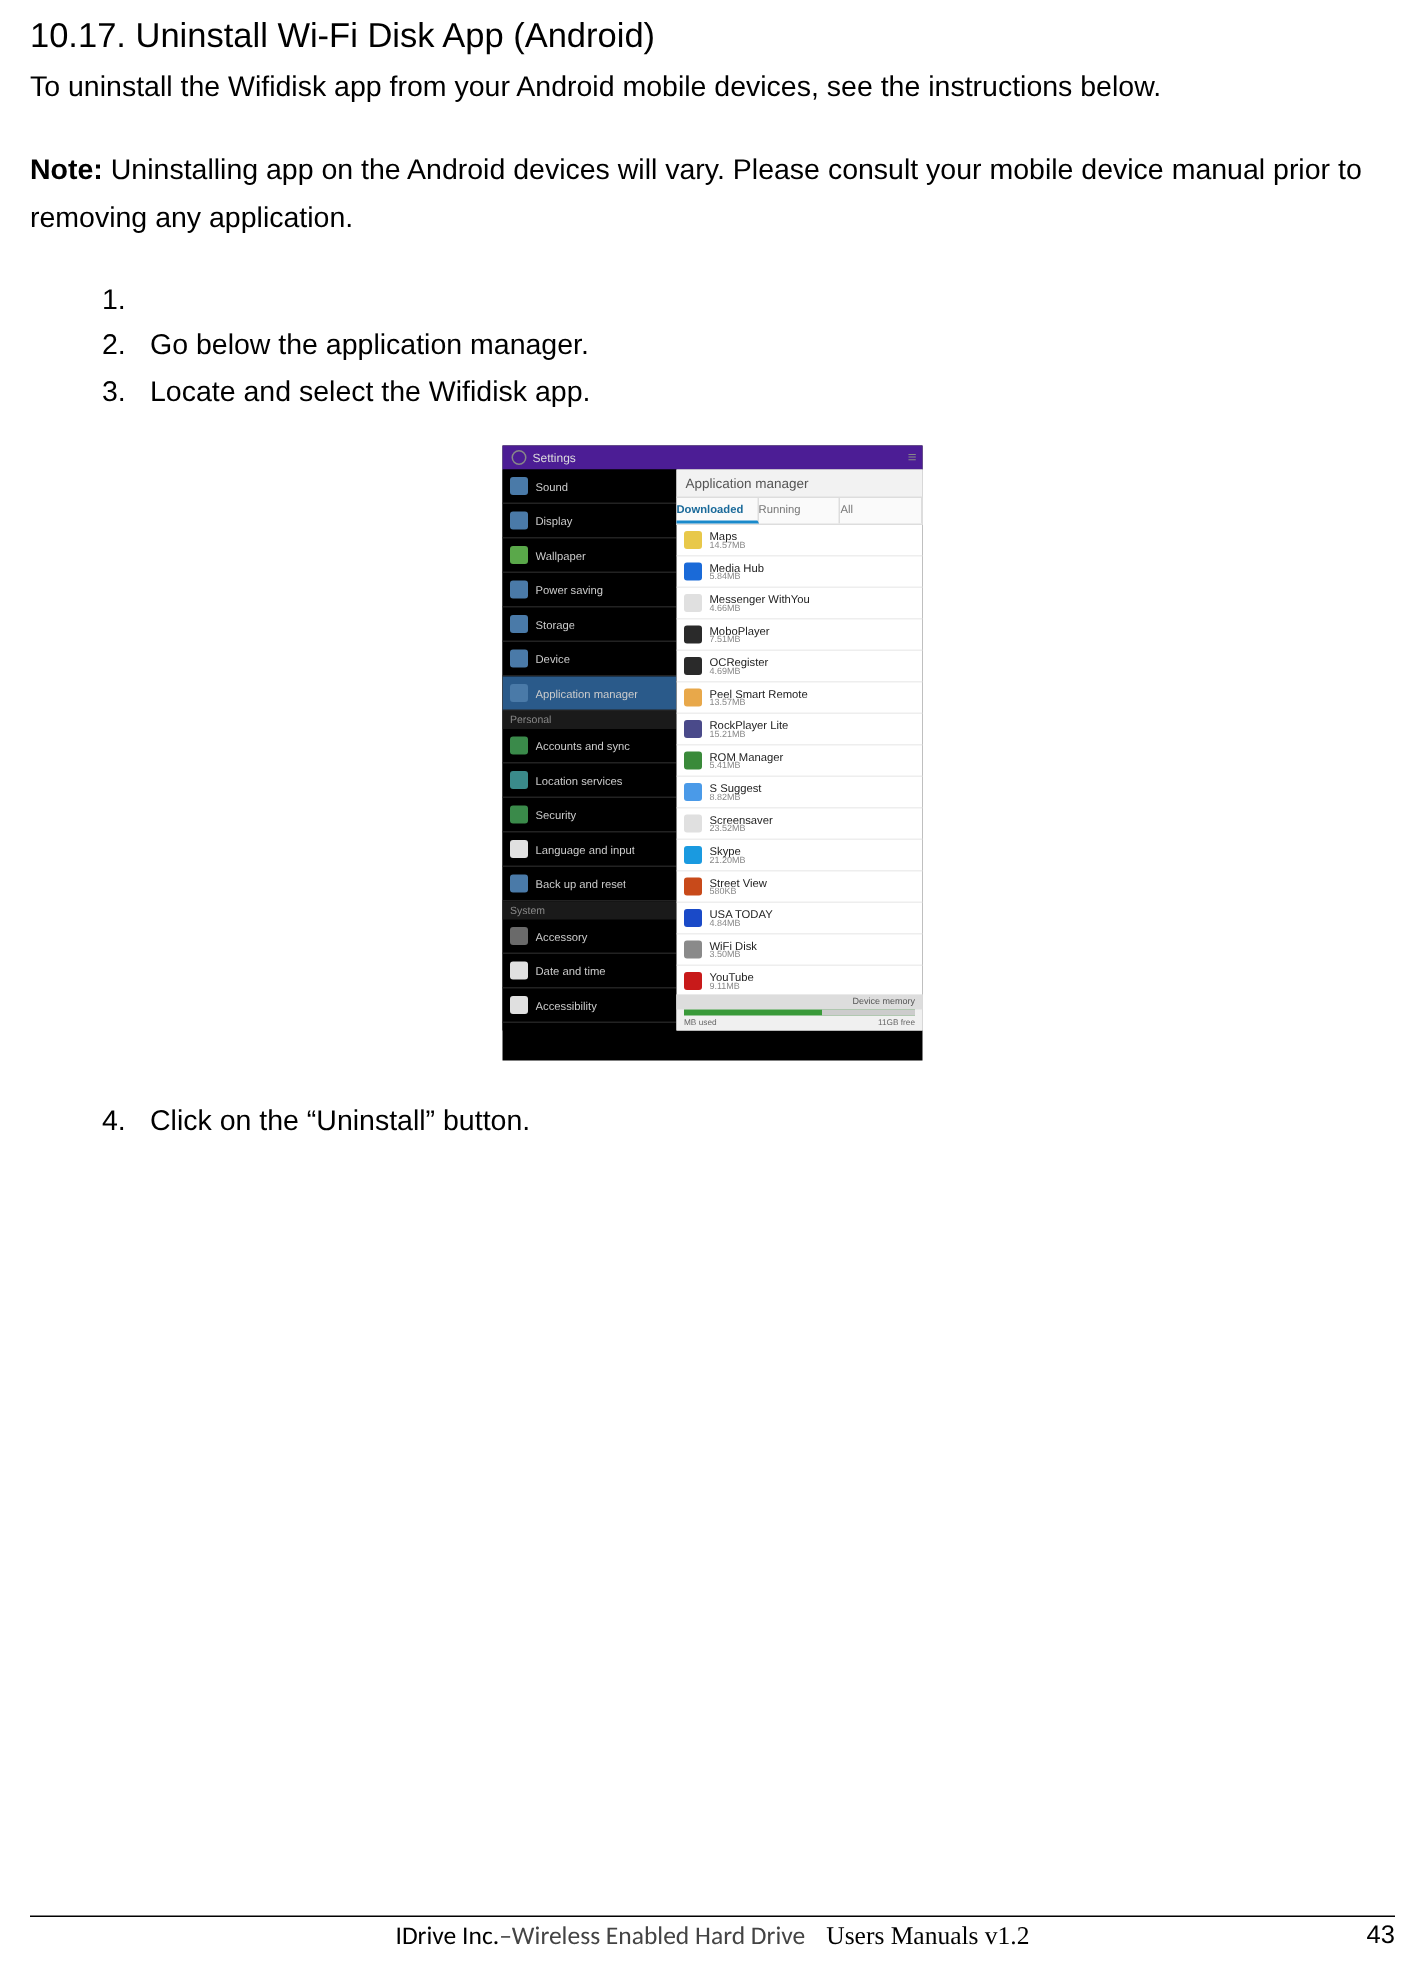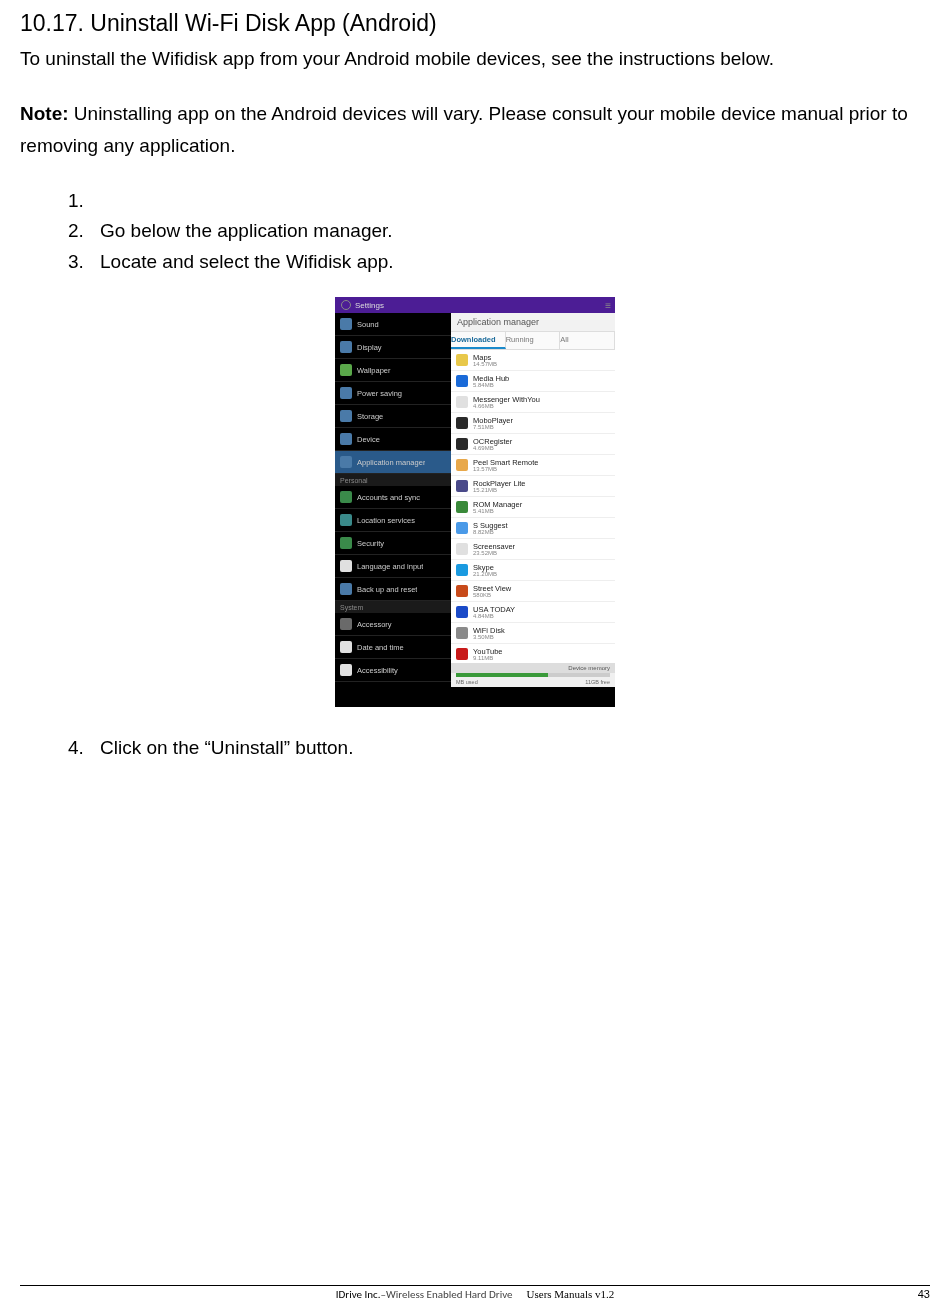--- a/index.html
+++ b/index.html
@@ -248,21 +248,21 @@
     .footer {
       position: absolute;
       bottom: 16px;
       left: 20px;
       right: 20px;
       border-top: 1px solid #000;
       padding-top: 2px;
       display: flex;
       justify-content: space-between;
       align-items:center;
-      font-size: 11px;
+      font-size: 17px;
     }
     .footer-center {
       position:absolute;
       left:50%;
       transform:translateX(-50%);
       white-space:nowrap;
     }
     .footer-center .company {
       font-family: Calibri, Arial, sans-serif;
     }

